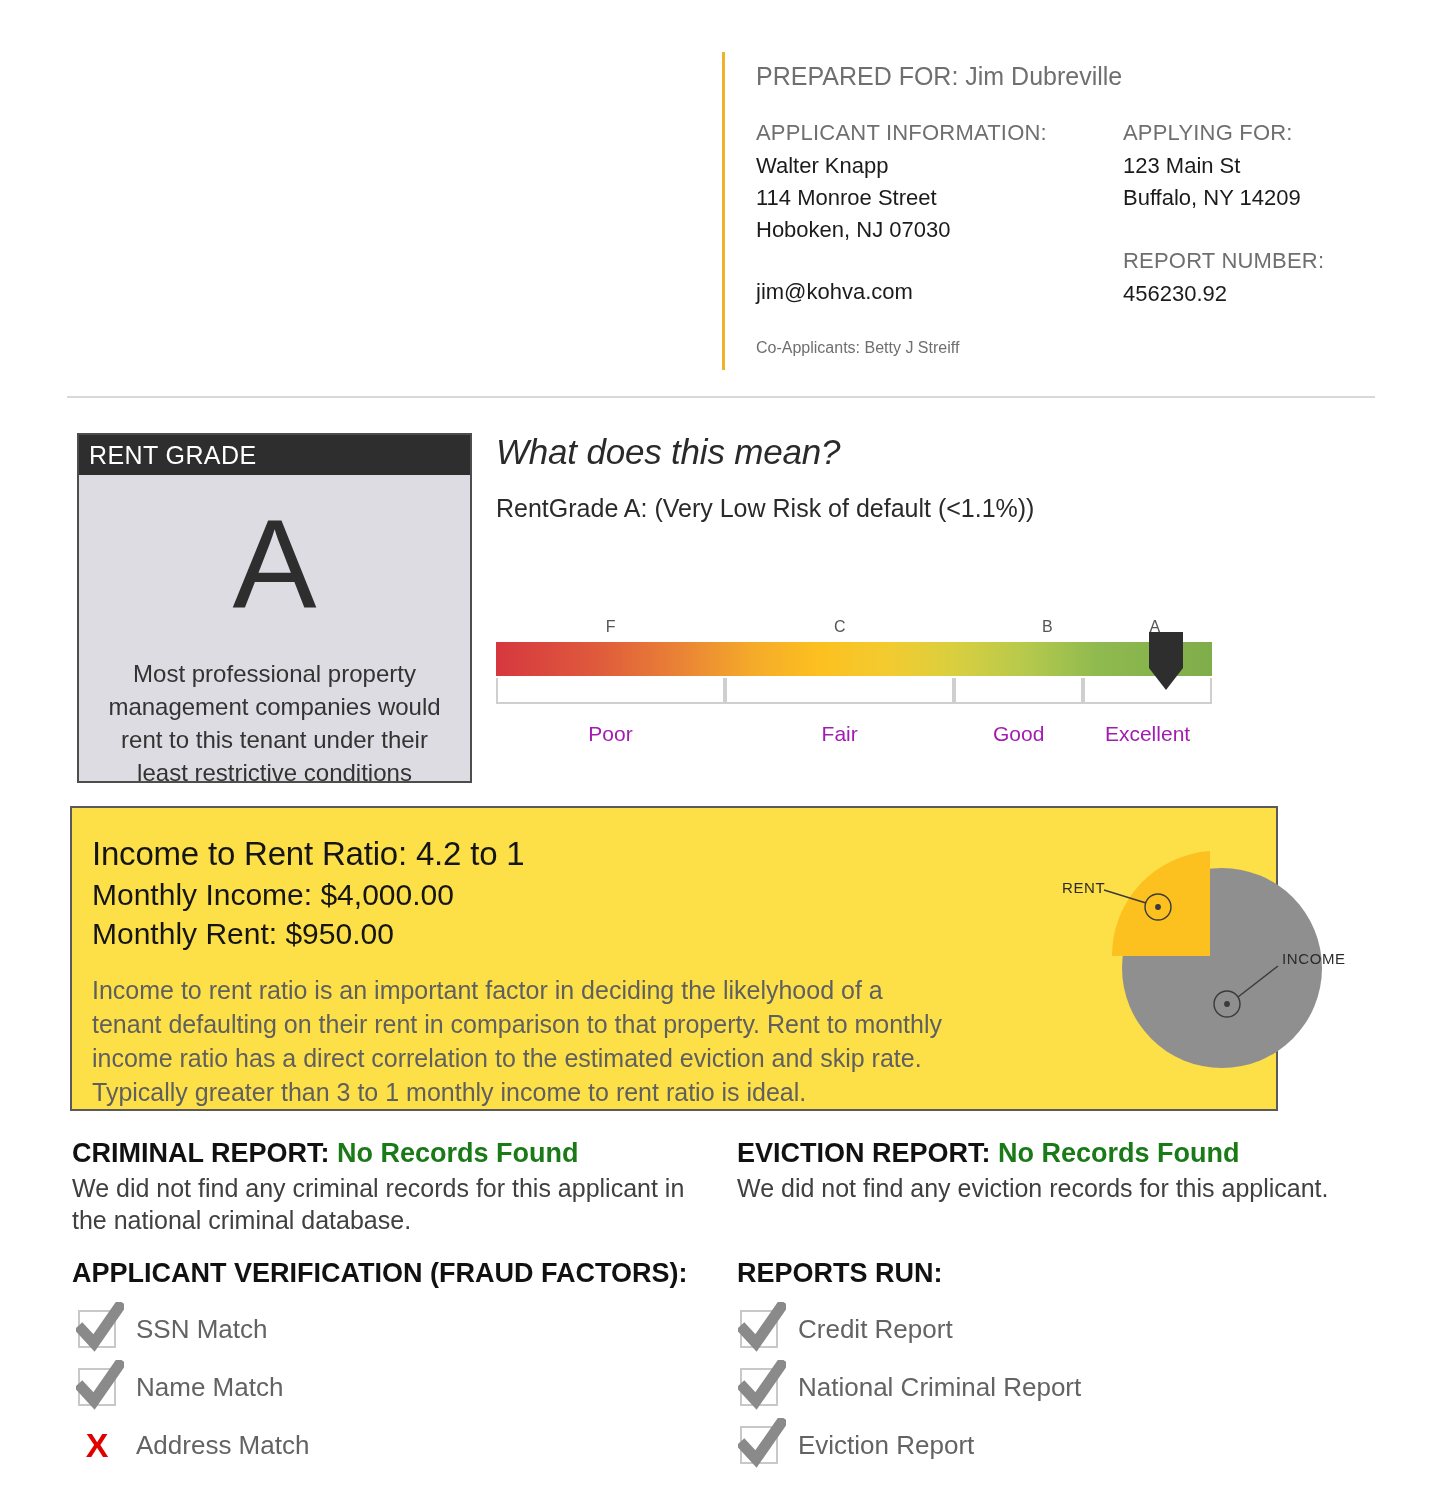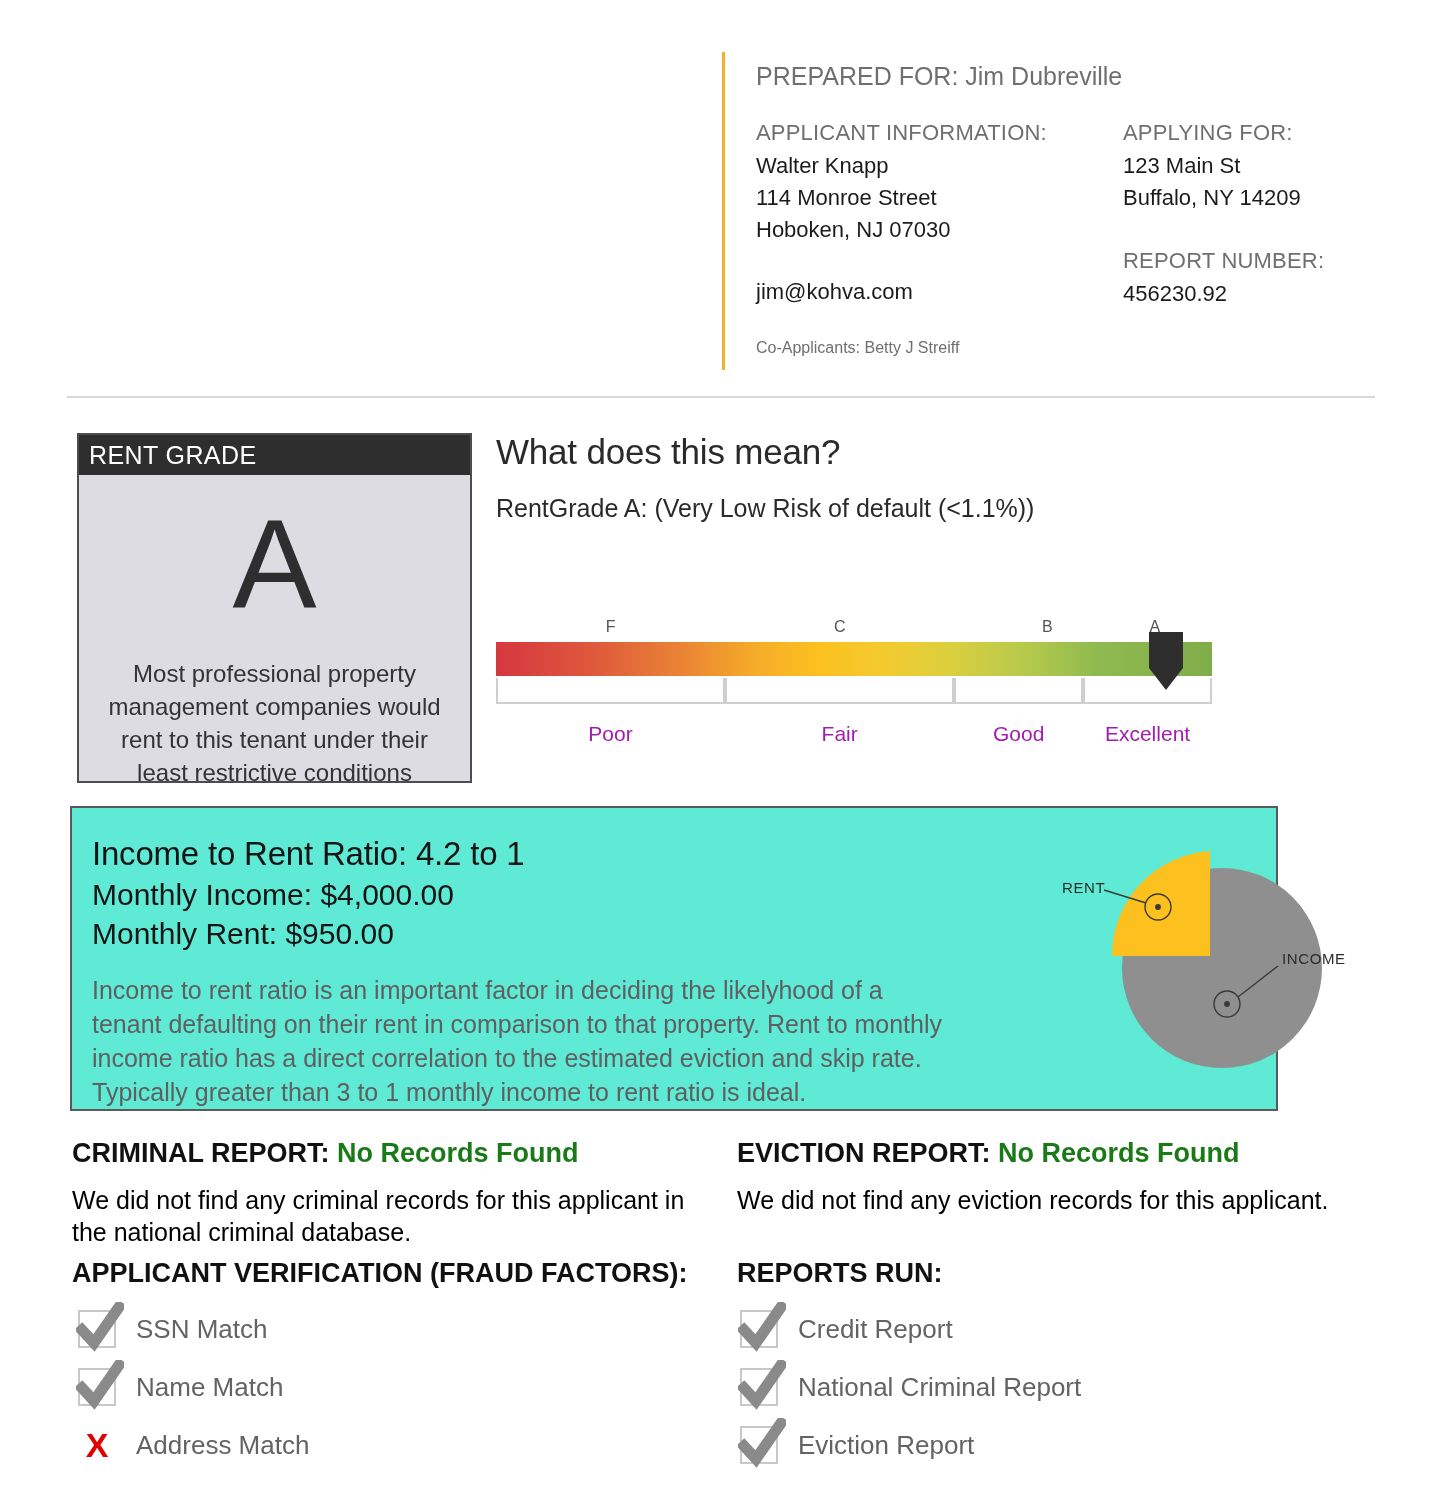--- a/index.html
+++ b/index.html
@@ -63,21 +63,21 @@
     text-align: center; font-size: 126px; color: #2e2e2e;
     line-height: 1; margin-top: 26px; font-weight: 400;
   }
   .grade-desc {
     margin-top: 30px; padding: 0 14px; text-align: center;
     font-size: 24px; line-height: 33px; color: #333;
   }
 
   
   .meaning { position: absolute; left: 496px; top: 432px; width: 880px; }
-  .meaning-h { font-size: 35px; color: #2a2a2a; font-weight: 400; letter-spacing: -0.2px; }
+  .meaning-h { font-size: 35px; color: #2a2a2a; font-weight: 400; letter-spacing: -0.2px; font-style: italic; }
   .meaning-grade { margin-top: 22px; font-size: 25px; color: #2a2a2a; }
   .meaning-body { margin-top: 2px; font-size: 25px; line-height: 34px; color: #5e5e5e; }
 
   
   .scale { position: absolute; left: 496px; top: 618px; width: 716px; height: 110px; }
   .scale-grades { position: relative; height: 20px; }
   .scale-grades span {
     position: absolute; top: 0; font-size: 16px; color: #555; transform: translateX(-50%);
   }
   .scale-bar {
@@ -97,42 +97,42 @@
     border-left: 2px solid #cfcfcf; border-right: 2px solid #cfcfcf; border-bottom: 2px solid #cfcfcf;
   }
   .scale-labels { position: absolute; top: 88px; left: 0; width: 716px; height: 22px; }
   .scale-labels span {
     position: absolute; top: 16px; font-size: 21px; color: #a21caf; transform: translateX(-50%);
   }
 
   
   .income-panel {
     position: absolute; left: 70px; top: 806px; width: 1208px; height: 305px;
-    background: #5eead4; border: 2px solid #5a5a5a;
+    background: #fde047; border: 2px solid #5a5a5a;
   }
   .inc-head { position: absolute; left: 20px; top: 24px; }
   .inc-line1 { font-size: 33px; color: #151515; line-height: 43px; letter-spacing: -0.2px; white-space: nowrap;}
   .inc-line { font-size: 30px; color: #151515; line-height: 39px; white-space: nowrap; }
   .inc-body {
     position: absolute; left: 20px; top: 165px; width: 855px;
     font-size: 25px; line-height: 34px; color: #5f5f60;
   }
 
   .pie-wrap { position: absolute; left: 988px; top: 10px; width: 300px; height: 285px; }
   .pie-lbl {
     position: absolute; font-size: 15px; color: #2b2b2b; letter-spacing: 0.6px; white-space: nowrap;
   }
 
   
   .rep { position: absolute; }
   .rep-col-l { left: 72px; }
   .rep-col-r { left: 737px; }
   .rep-title { font-size: 27px; font-weight: bold; color: #111; white-space: nowrap; }
   .rep-title .ok { color: #1a7a17; }
-  .rep-body { margin-top: 15px; font-size: 25px; line-height: 32px; color: #000000; width: 620px; }
+  .rep-body { margin-top: 3px; font-size: 25px; line-height: 32px; color: #404040; width: 620px; }
 
   .sec-title {
     position: absolute; font-size: 27px; font-weight: bold; color: #111; white-space: nowrap;
   }
   .check-list { position: absolute; }
   .check-row { display: flex; align-items: center; height: 58px; }
   .chk-box {
     position: relative; width: 38px; height: 38px; border: 2px solid #c8c8c8; background: #fff;
     flex: 0 0 38px;
   }

